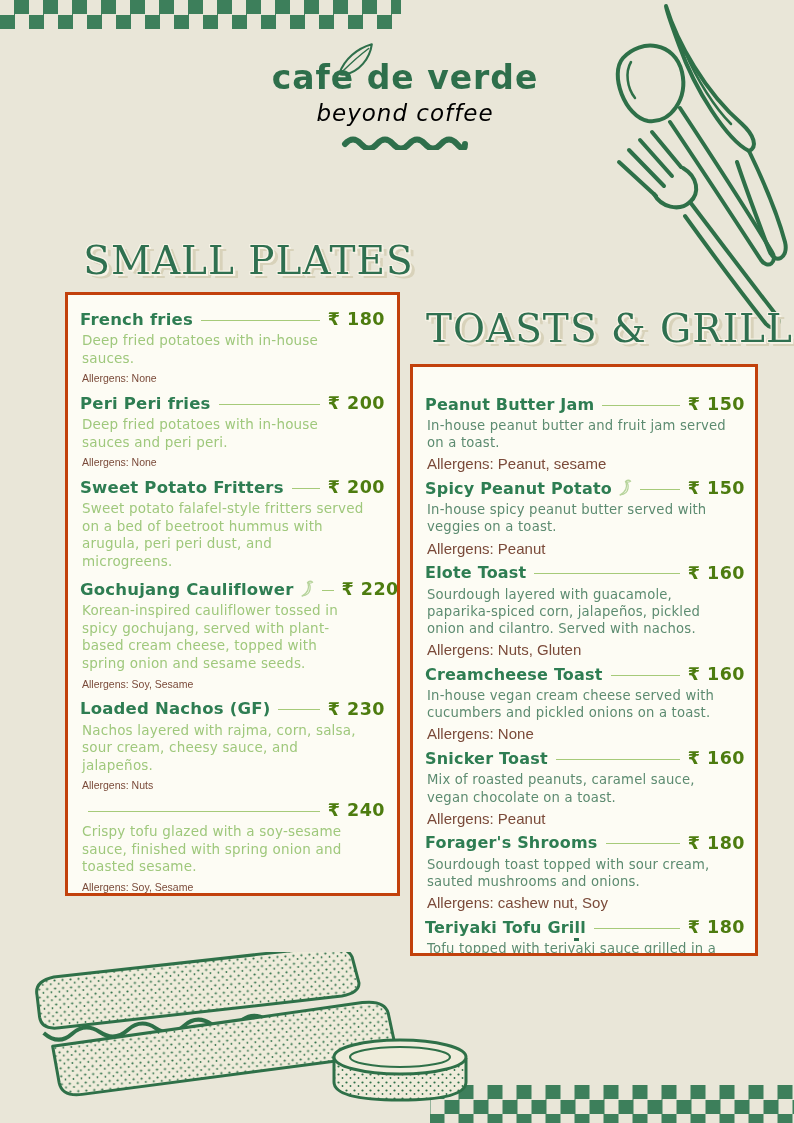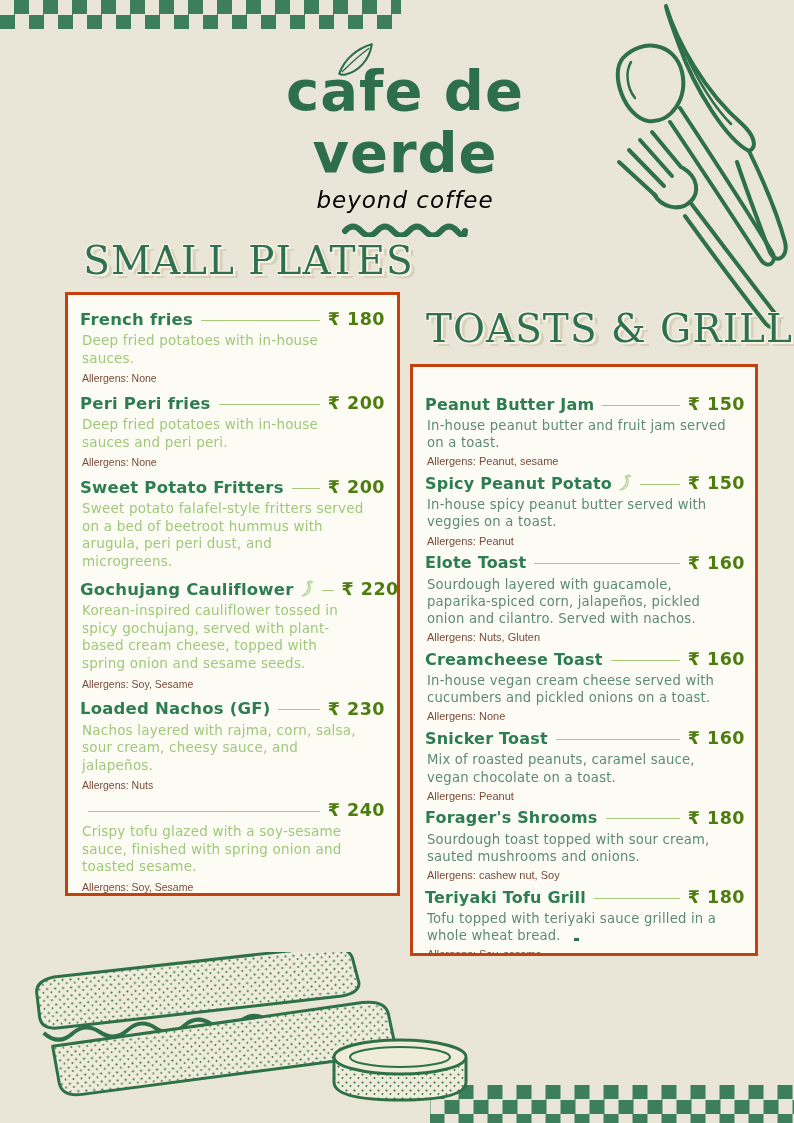--- a/index.html
+++ b/index.html
@@ -16,21 +16,21 @@
     position:absolute;
     background-image:conic-gradient(#3d7f5b 25%,transparent 0 50%,#3d7f5b 0 75%,transparent 0);
     background-size:29px 29px;
   }
   .checker-top{left:0;top:0;width:401px;height:29px;}
   .checker-bottom{left:430px;right:0;bottom:0;height:38px;background-position:14.5px 0;}
 
   
   .brand{position:absolute;top:60px;left:200px;width:410px;text-align:center;color:#2e6f4b;}
   .brand-name{
-    font-size:56px;font-weight:bold;letter-spacing:1px;
+    font-size:33px;font-weight:bold;letter-spacing:1px;
     font-family:"DejaVu Sans",sans-serif;color:#2e6f4b;line-height:1.1;
   }
   .brand-tagline{
     margin-top:4px;font-size:23px;font-style:italic;color:#000000;letter-spacing:1px;
   }
   .leaf{position:absolute;left:134px;top:-20px;width:42px;height:38px;}
   .wave{display:block;margin:8px auto 0 auto;}
 
   
   .sec-heading{
@@ -69,21 +69,21 @@
   }
   .item-desc{
     margin-top:3px;font-size:13.5px;line-height:1.3;letter-spacing:0.2px;padding-left:2px;
   }
   .panel-left .item-desc{color:#9fc87c;max-width:282px;}
   .panel-right .item-desc{color:#5c8b70;max-width:312px;font-size:13.2px;}
   .item-allergens{
     margin-top:5px;font-size:10.5px;color:#7a4a39;
     font-family:"Liberation Sans",sans-serif;padding-left:2px;
   }
-  .panel-right .item-allergens{margin-top:4px;font-size:11px;}
+  .panel-right .item-allergens{margin-top:4px;font-size:15px;}
 
   
   .cutlery{position:absolute;top:0;right:0;}
   .sandwich{position:absolute;left:0;top:952px;}
   .stray-mark{position:absolute;left:574px;top:938px;width:5px;height:3px;background:#2d6e4c;}
 </style>
 </head>
 <body>
 
 <div class="page">

